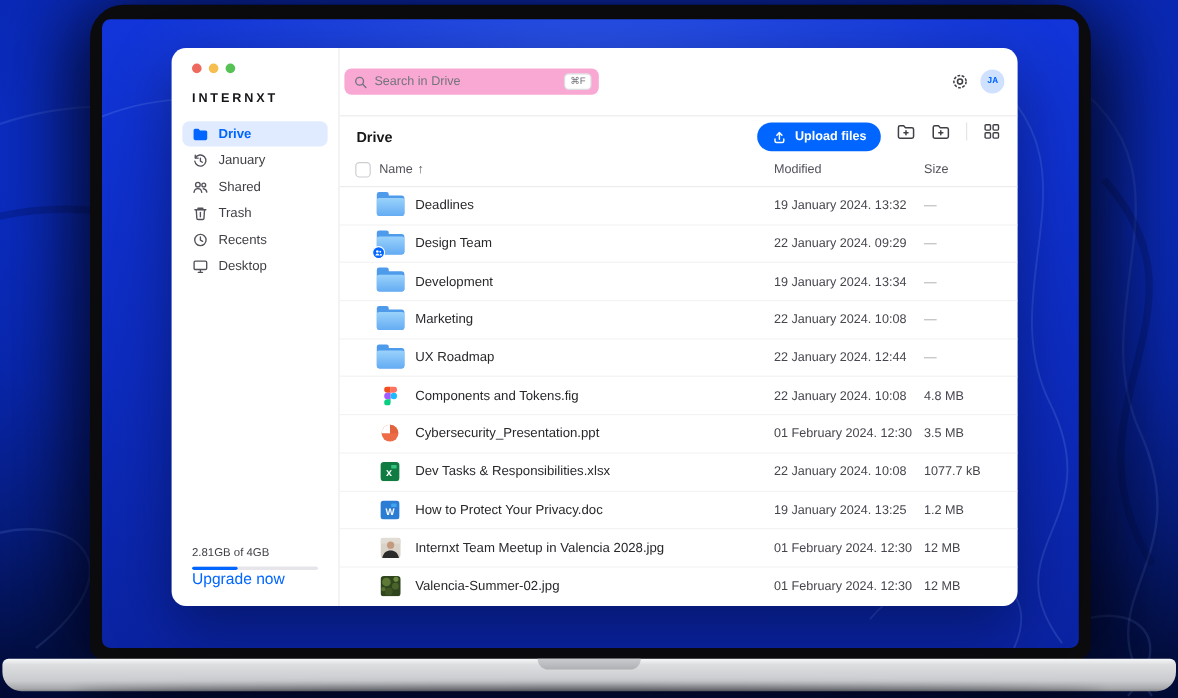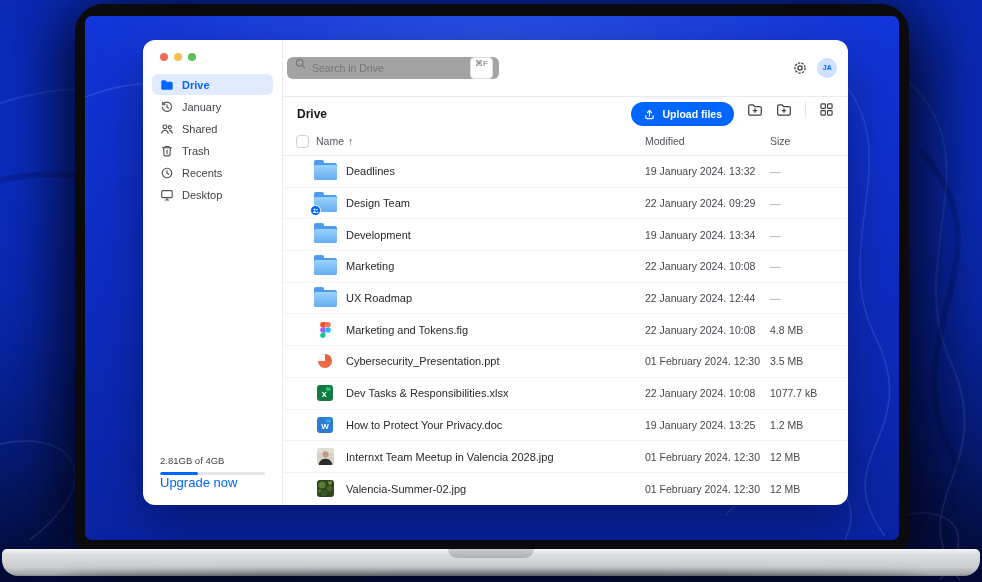--- a/index.html
+++ b/index.html
@@ -41,22 +41,22 @@
   .nav-item .nico { width:14px; height:14px; flex:0 0 14px; display:flex; align-items:center; justify-content:center; }
   .sb-bottom { margin-top:auto; padding:0 17px 15px 17px; }
   .usage { font-size:9.5px; color:#3F3F46; }
   .pbar { margin-top:6px; height:3px; border-radius:2px; background:#E6E6EA; overflow:hidden; }
   .pfill { height:100%; background:#0066FF; border-radius:2px; }
   .upgrade { display:block; font-size:13px; font-weight:400; color:#0066FF; }
 
   
   .main { position:relative; flex:1; display:flex; flex-direction:column; }
   .topbar { height:57px; flex:0 0 57px; border-bottom:1px solid #EBEBEE; display:flex; align-items:center; padding:0 11px 0 4px; }
-  .searchbox { position:relative; width:212px; height:22px; background:#a3a3a3; border-radius:6px;
-    display:flex; padding:0 6px 0 7px; }
+  .searchbox { position:relative; width:212px; height:22px; background:#f9a8d4; border-radius:6px;
+    display:flex; align-items:center; padding:0 6px 0 7px; }
   .searchbox input { flex:1; border:none; outline:none; background:transparent; font-size:10.5px; color:#3f3f46;
     font-family:"Liberation Sans",sans-serif; min-width:0; }
   .searchbox input::placeholder { color:#74747c; }
   .kbd { font-size:8px; color:#71717A; background:#fff; border:1px solid #DCDCE1; border-radius:4px; padding:1px 4px 2px; }
   .top-right { margin-left:auto; display:flex; align-items:center; gap:9px;font-family:Liberation Mono, monospace; }
   .avatar { width:20px; height:20px; border-radius:50%; background:#CFE1FF; color:#0066FF; font-size:7.5px; font-weight:700;
     display:flex; align-items:center; justify-content:center; }
 
   .chead { height:34px; flex:0 0 34px; display:flex; align-items:center; padding:0 14px; }
   .page-title { font-size:12px; font-weight:600; color:#18181B; }
@@ -125,20 +125,21 @@
   </div>
 
   <div class="win">
 
     <div class="sb">
       <div class="dots">
         <span class="dot r"></span>
         <span class="dot y"></span>
         <span class="dot g"></span>
       </div>
+      <div class="logo">INTERNXT</div>
       <div class="nav" id="nav">
           <div class="nav-item active">
             <span class="nico">
               <svg width="14" height="14" viewBox="0 0 16 16">
                 <path d="M1.5 4c0-.8.7-1.5 1.5-1.5h3.1l1.6 1.8H13c.8 0 1.5.7 1.5 1.5v6.2c0 .8-.7 1.5-1.5 1.5H3c-.8 0-1.5-.7-1.5-1.5z" fill="#0066FF"></path>
               </svg>
             </span>
             <span>Drive</span>
           </div>
           <div class="nav-item">
@@ -358,21 +359,21 @@
           <div class="row">
             <span class="cell-icon">
               <svg width="11" height="16" viewBox="0 0 24 36">
                 <path d="M0 6a6 6 0 0 1 6-6h6v12H6a6 6 0 0 1-6-6z" fill="#F24E1E"></path>
                 <path d="M12 0h6a6 6 0 1 1 0 12h-6z" fill="#FF7262"></path>
                 <path d="M0 18a6 6 0 0 1 6-6h6v12H6a6 6 0 0 1-6-6z" fill="#A259FF"></path>
                 <circle cx="18" cy="18" r="6" fill="#1ABCFE"></circle>
                 <path d="M0 30a6 6 0 0 1 6-6h6v6a6 6 0 1 1-12 0z" fill="#0ACF83"></path>
               </svg>
             </span>
-            <span class="cell-name">Marketing and Tokens.fig</span>
+            <span class="cell-name">Components and Tokens.fig</span>
             <span class="cell-mod">22 January 2024. 10:08</span>
             <span class="cell-size">4.8 MB</span>
           </div>
           <div class="row">
             <span class="cell-icon">
               <svg width="16" height="16" viewBox="0 0 16 16">
                 <circle cx="8" cy="8" r="7" fill="#ED6C47"></circle>
                 <path d="M8 8V1a7 7 0 0 0-7 7z" fill="#fff"></path>
                 <path d="M8 8V1a7 7 0 0 1 7 7z" fill="#D35230" opacity="0.35"></path>
               </svg>

